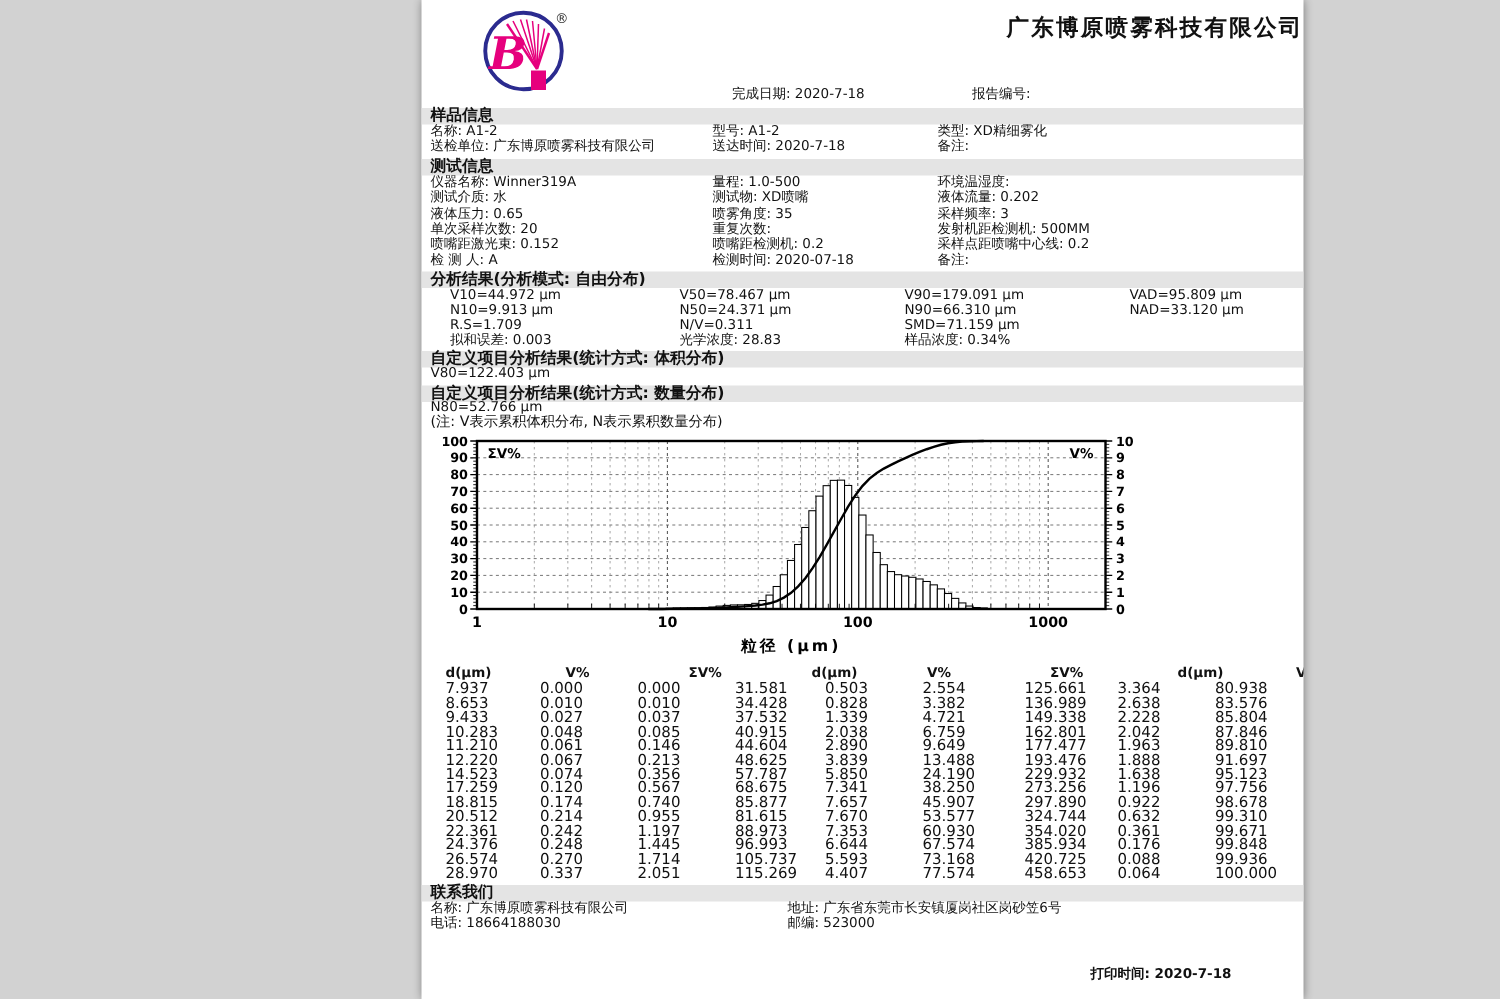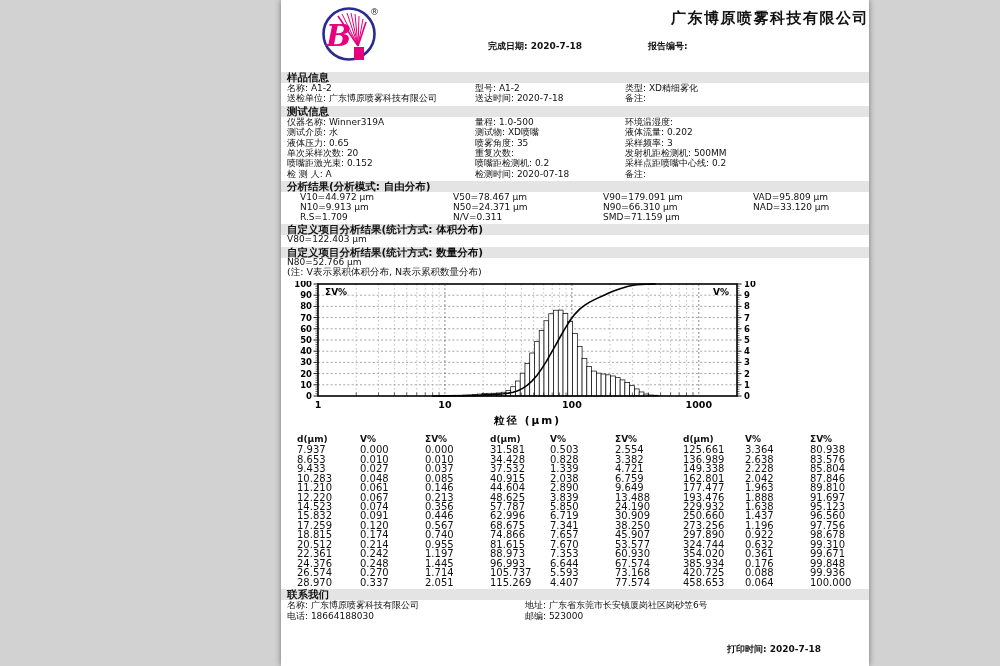--- a/index.html
+++ b/index.html
@@ -19,37 +19,37 @@
   }
   .page{
     position:absolute;left:281px;top:0;width:588px;height:666px;
     background:var(--page-bg);box-shadow:0 0 6px rgba(0,0,0,.45);
     overflow:hidden;box-sizing:border-box;
   }
   .hdr{position:relative;height:70px;}
   .logo{position:absolute;left:40px;top:5px;}
   .company{position:absolute;left:0;right:0;top:9px;text-align:right;
     font-size:15px;font-weight:bold;letter-spacing:1.5px;padding-left:40px;}
-  .hmeta{position:absolute;top:40px;font-size:9px;font-weight:bold;white-space:nowrap;}
+  .hmeta{position:absolute;top:56px;font-size:9px;font-weight:normal;white-space:nowrap;}
   .hmeta.cdate{left:207px;}
   .hmeta.rno{left:367px;}
   .bar{background:var(--bar-bg);font-size:10.5px;font-weight:bold;
     line-height:11px;height:11px;padding-left:6px;margin-top:2px;}
   .irow{display:grid;padding-left:6px;font-size:9px;white-space:nowrap;}
   .g3{grid-template-columns:188px 150px 1fr;line-height:10.4px;}
   .g4{grid-template-columns:153px 150px 150px 1fr;line-height:10px;margin-left:13px;}
   .g2{grid-template-columns:238px 1fr;line-height:10.5px;}
   .small-line{font-size:9px;line-height:9.5px;padding-left:6px;}
   .note{font-size:9.5px;line-height:10px;padding-left:6px;}
   .chart-wrap{margin-top:4px;height:148px;position:relative;}
   .chart-wrap svg{display:block;}
   .dtable{margin-top:5px;padding-left:16px;}
   .trow{display:grid;grid-template-columns:63px 65px 65px 60px 65px 68px 62px 65px 1fr;
     font-size:10px;line-height:9.45px;white-space:nowrap;}
-  .thead{font-weight:bold;font-size:9px;line-height:11px;}
+  .thead{font-weight:bold;font-size:9px;line-height:11px;gap:17px;}
   .footer{position:absolute;right:48px;bottom:10px;font-size:9px;font-weight:bold;margin-left:39px;}
 </style>
 </head>
 <body>
 
 <div class="page">
 
   <div class="hdr">
     <svg class="logo" width="64" height="64" viewBox="0 0 64 64">
       <circle cx="28" cy="29" r="25.5" fill="#fff" stroke="#2b2b8f" stroke-width="2.6"></circle>
@@ -131,20 +131,26 @@
       <div class="irow g4">
         <span>N10=9.913 μm</span>
         <span>N50=24.371 μm</span>
         <span>N90=66.310 μm</span>
         <span>NAD=33.120 μm</span>
       </div>
       <div class="irow g4">
         <span>R.S=1.709</span>
         <span>N/V=0.311</span>
         <span>SMD=71.159 μm</span>
+        <span></span>
+      </div>
+      <div class="irow g4">
+        <span>拟和误差: 0.003</span>
+        <span>光学浓度: 28.83</span>
+        <span>样品浓度: 0.34%</span>
         <span></span>
       </div>
     </div>
 
   <div class="bar">自定义项目分析结果(统计方式: 体积分布)</div>
   <div class="small-line">V80=122.403 μm</div>
 
   <div class="bar">自定义项目分析结果(统计方式: 数量分布)</div>
   <div class="small-line">N80=52.766 μm</div>
 
@@ -477,46 +483,35 @@
         <span>0.074</span>
         <span>0.356</span>
         <span>57.787</span>
         <span>5.850</span>
         <span>24.190</span>
         <span>229.932</span>
         <span>1.638</span>
         <span>95.123</span>
       </div>
       <div class="trow">
-        <span>15.832</span>
-        <span>0.091</span>
-        <span>0.446</span>
-        <span>62.996</span>
-        <span>6.719</span>
-        <span>30.909</span>
-        <span>250.660</span>
-        <span>1.437</span>
-        <span>96.560</span>
-      </div>
-      <div class="trow">
         <span>17.259</span>
         <span>0.120</span>
         <span>0.567</span>
         <span>68.675</span>
         <span>7.341</span>
         <span>38.250</span>
         <span>273.256</span>
         <span>1.196</span>
         <span>97.756</span>
       </div>
       <div class="trow">
         <span>18.815</span>
         <span>0.174</span>
         <span>0.740</span>
-        <span>74.866</span>
+        <span>85.877</span>
         <span>7.657</span>
         <span>45.907</span>
         <span>297.890</span>
         <span>0.922</span>
         <span>98.678</span>
       </div>
       <div class="trow">
         <span>20.512</span>
         <span>0.214</span>
         <span>0.955</span>

